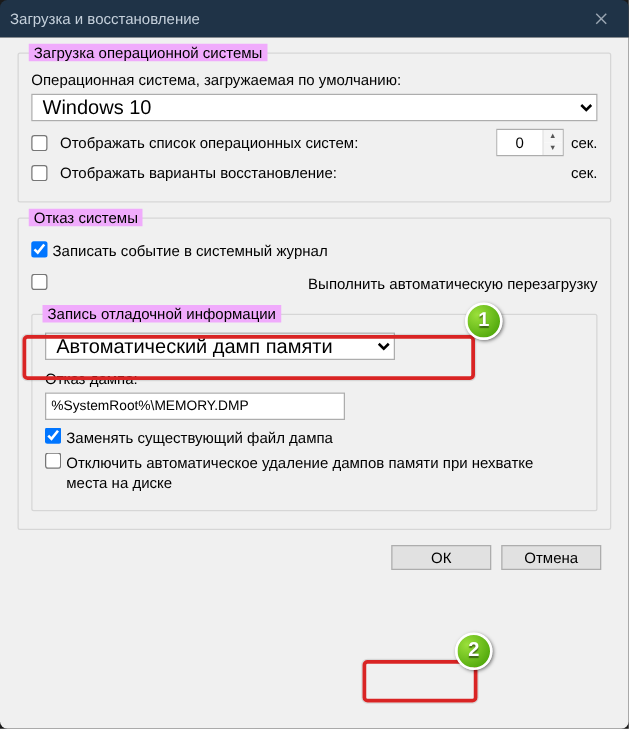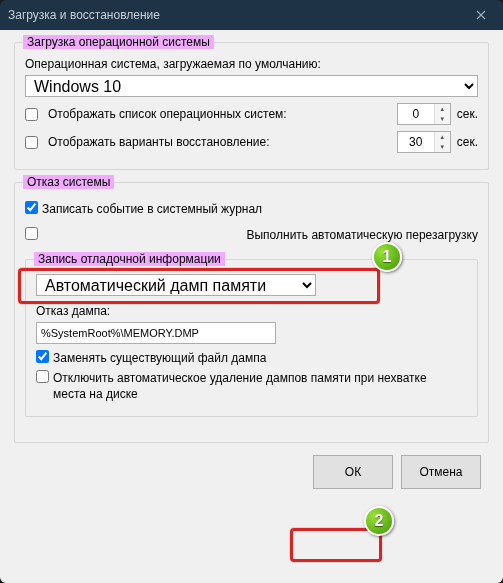--- a/index.html
+++ b/index.html
@@ -117,21 +117,21 @@
   }
   .buttons {
     display: flex;
     justify-content: flex-end;
     gap: 8px;
     margin-top: 10px;
     padding-right: 8px;
   }
   .btn {
     min-width: 80px;
-    height: 34px;
+    height: 20px;
     background: #e1e1e1;
     border: 1px solid #adadad;
     font-size: 12px;
     font-family: inherit;
     display: flex;
     align-items: center;
     justify-content: center;
   }
   .chk-row { display: flex; align-items: flex-start; margin: 4px 0; }
   .chk-row label { line-height: 16px; }
@@ -194,45 +194,38 @@
           <div class="arrow">▼</div>
         </div>
       </div>
       <span>сек.</span>
     </div>
 
     <div class="row">
       <input type="checkbox" style="">
       <label>Отображать варианты восстановление:</label>
       <div style="flex:1"></div>
-      <div class="spinner">
-        <input value="30" style="">
-        <div class="arrows">
-          <div class="arrow">▲</div>
-          <div class="arrow">▼</div>
-        </div>
-      </div>
       <span>сек.</span>
     </div>
   </div>
 
   <div class="groupbox" style="position:relative;">
     <span class="groupbox-title">Отказ системы</span>
 
     <div class="chk-row">
       <input type="checkbox" checked="" style="">
       <label>Записать событие в системный журнал</label>
     </div>
 
     <div class="chk-row" style="padding:6px 0;justify-content:space-between;">
       <input type="checkbox" style="">
       <label>Выполнить автоматическую перезагрузку</label>
     </div>
 
-    <div class="groupbox" style="margin-top:10px;margin-bottom:15px;">
+    <div class="groupbox" style="margin-top:10px;margin-bottom:4px;">
       <span class="groupbox-title">Запись отладочной информации</span>
 
       <select style="width:280px;">
         <option>Автоматический дамп памяти</option>
       </select>
 
       <div class="label" style="margin-top:8px;">Отказ дампа:</div>
       <input class="textfield" value="%SystemRoot%\MEMORY.DMP" style="">
 
       <div class="chk-row" style="margin-top:6px;">

